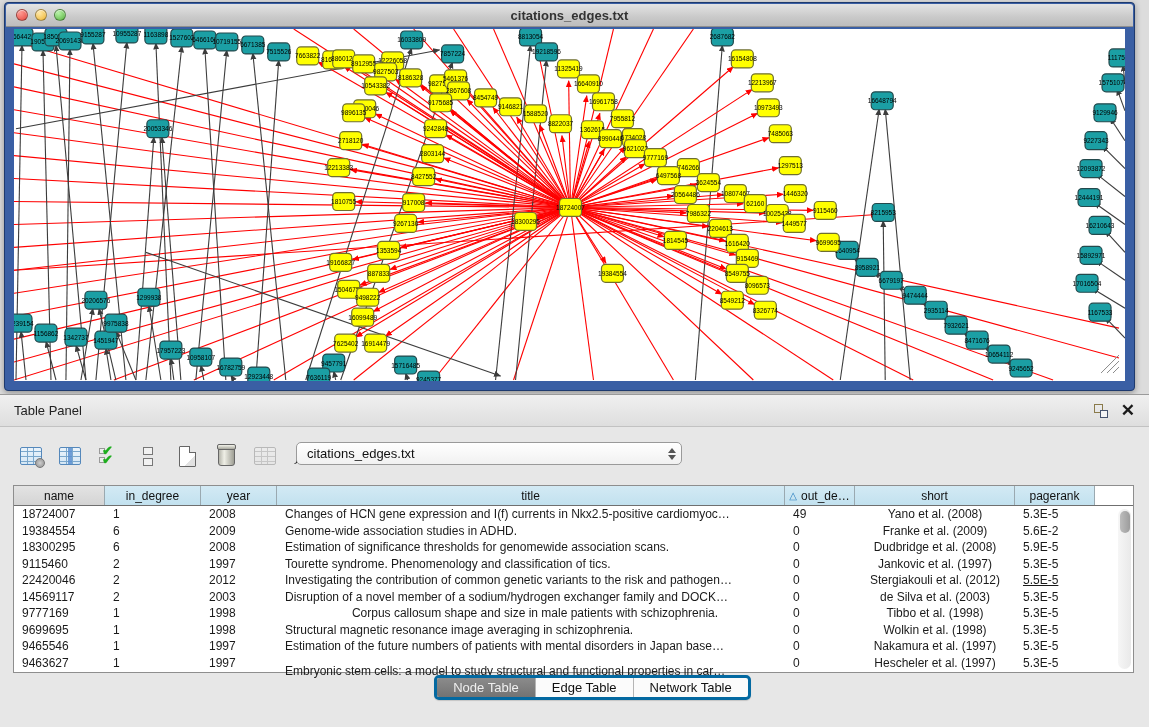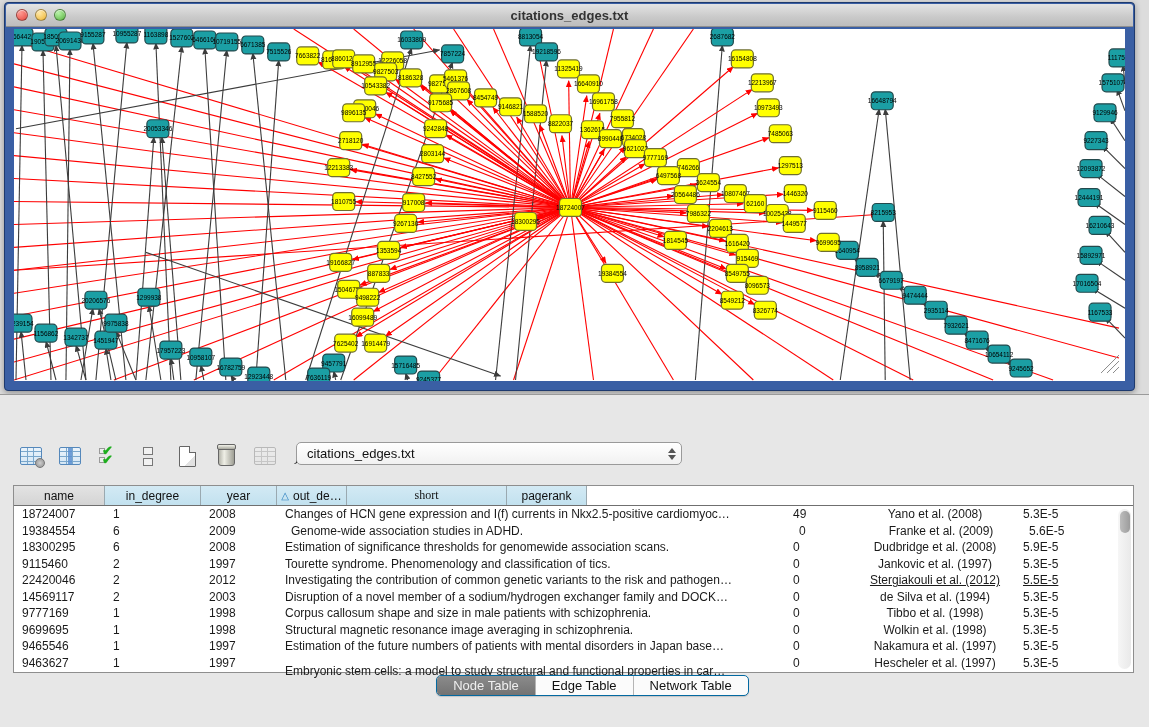--- a/index.html
+++ b/index.html
@@ -93,21 +93,21 @@
   .tr { display:flex; height:16.5px; align-items:center; cursor:default; }
   .td { padding-left:8px; overflow:hidden; white-space:nowrap; }
   .td.center { text-align:center; padding-left:0; }
   .vscroll { position:absolute; right:2px; top:23px; bottom:3px; width:13px;
     background:linear-gradient(90deg,#f6f6f6,#e9e9e9); border-radius:7px; }
   .vthumb { position:absolute; left:1.5px; top:2px; width:10px; height:22px;
     background:linear-gradient(90deg,#bdbdbd,#9c9c9c); border-radius:6px; cursor:pointer; }
 
   
   .tabsbar { position:absolute; left:0; right:0; top:280px; display:flex; justify-content:center; }
-  .seg { display:flex; border:1px solid #0369a1; border-radius:5px; overflow:hidden;
+  .seg { display:flex; border:3px solid #0369a1; border-radius:5px; overflow:hidden;
     background:#fbfbfb; box-shadow:0 1px 1px rgba(0,0,0,.15);margin-left:36px; }
   .seg .tab { padding:2px 16px; font-size:13px; color:#111; border-right:1px solid #b5b5b5; cursor:pointer; }
   .seg .tab:last-child { border-right:0; }
   .seg .tab.selected { background:linear-gradient(#8b8b8b,#737373); color:#efefef; }
 
   
   .statusbar { position:absolute; left:0; right:0; top:307px; height:26px;
     background:linear-gradient(#ececec,#d2d2d2); border-top:1px solid #aaaaaa;
     display:flex; align-items:center; justify-content:flex-end; }
   .mem-label { font-size:12px; color:#222; margin-right:8px; }
@@ -807,20 +807,30 @@
             <text x="557" y="181.5" text-anchor="middle" font-size="6.5" font-family="Liberation Sans, sans-serif" fill="#000">18724007</text>
           </g>
           <line x1="1088" y1="345" x2="1106" y2="327" stroke="#8a8a8a" stroke-width="1"></line>
           <line x1="1094" y1="345" x2="1106" y2="333" stroke="#8a8a8a" stroke-width="1"></line>
           <line x1="1100" y1="345" x2="1106" y2="339" stroke="#8a8a8a" stroke-width="1"></line>
         </svg>
     </div>
   </div>
 
   <div class="table-panel">
+    <div class="panel-titlebar">
+      <span class="panel-title">Table Panel</span>
+      <span class="panel-controls">
+        <span class="float-ic">
+            <span class="sq1"></span>
+            <span class="sq2"></span>
+          </span>
+        <span class="close-ic">✕</span>
+      </span>
+    </div>
 
     <div class="toolbar">
       <span class="tbtn">
         <span class="grid-ic">
             <span class="gear-dot"></span>
           </span>
         </span>
       <span class="tbtn">
         <span class="grid-ic">
             <span class="col-hl"></span>
@@ -860,42 +870,43 @@
         <span class="tri-up"></span>
           <span class="tri-dn"></span>
       </span>
     </div>
 
     <div class="tablewrap">
       <div class="thead" id="thead">
           <div class="th first" style="width: 91px;">name</div>
           <div class="th" style="width: 96px;">in_degree</div>
           <div class="th" style="width: 76px;">year</div>
+          <div class="th" style="width: 508px;">title</div>
           <div class="th" style="width: 70px;"><span class="sort-tri">△</span>out_de…</div>
-          <div class="th" style="width: 160px; font-family: Liberation Serif, serif;">short</div>
+          <div class="th" style="width: 160px;">short</div>
           <div class="th" style="width: 80px;">pagerank</div>
         </div>
       <div class="tbody" id="tbody">
           <div class="tr">
             <div class="td" style="width: 91px;">18724007</div>
             <div class="td" style="width: 96px;">1</div>
             <div class="td" style="width: 76px;">2008</div>
             <div class="td" style="width: 508px;">Changes of HCN gene expression and I(f) currents in Nkx2.5-positive cardiomyoc…</div>
             <div class="td" style="width: 70px;">49</div>
             <div class="td center" style="width: 160px;">Yano et al. (2008)</div>
             <div class="td" style="width: 80px;">5.3E-5</div>
           </div>
           <div class="tr">
             <div class="td" style="width: 91px;">19384554</div>
             <div class="td" style="width: 96px;">6</div>
             <div class="td" style="width: 76px;">2009</div>
-            <div class="td" style="width: 508px; margin-left: 6px;">Genome-wide association studies in ADHD.</div>
+            <div class="td" style="width: 508px;">Genome-wide association studies in ADHD.</div>
             <div class="td" style="width: 70px;">0</div>
             <div class="td center" style="width: 160px;">Franke et al. (2009)</div>
-            <div class="td" style="width: 80px;">5.6E-5</div>
+            <div class="td" style="width: 80px;">5.6E-2</div>
           </div>
           <div class="tr">
             <div class="td" style="width: 91px;">18300295</div>
             <div class="td" style="width: 96px;">6</div>
             <div class="td" style="width: 76px;">2008</div>
             <div class="td" style="width: 508px;">Estimation of significance thresholds for genomewide association scans.</div>
             <div class="td" style="width: 70px;">0</div>
             <div class="td center" style="width: 160px;">Dudbridge et al. (2008)</div>
             <div class="td" style="width: 80px;">5.9E-5</div>
           </div>
@@ -907,37 +918,37 @@
             <div class="td" style="width: 70px;">0</div>
             <div class="td center" style="width: 160px;">Jankovic et al. (1997)</div>
             <div class="td" style="width: 80px;">5.3E-5</div>
           </div>
           <div class="tr">
             <div class="td" style="width: 91px;">22420046</div>
             <div class="td" style="width: 96px;">2</div>
             <div class="td" style="width: 76px;">2012</div>
             <div class="td" style="width: 508px;">Investigating the contribution of common genetic variants to the risk and pathogen…</div>
             <div class="td" style="width: 70px;">0</div>
-            <div class="td center" style="width: 160px; text-decoration: underline;">Stergiakouli et al. (2012)</div>
+            <div class="td center" style="width: 160px;">Stergiakouli et al. (2012)</div>
             <div class="td" style="width: 80px; text-decoration: underline;">5.5E-5</div>
           </div>
           <div class="tr">
             <div class="td" style="width: 91px;">14569117</div>
             <div class="td" style="width: 96px;">2</div>
             <div class="td" style="width: 76px;">2003</div>
             <div class="td" style="width: 508px;">Disruption of a novel member of a sodium/hydrogen exchanger family and DOCK…</div>
             <div class="td" style="width: 70px;">0</div>
-            <div class="td center" style="width: 160px;">de Silva et al. (1994)</div>
+            <div class="td center" style="width: 160px;">de Silva et al. (2003)</div>
             <div class="td" style="width: 80px;">5.3E-5</div>
           </div>
           <div class="tr">
             <div class="td" style="width: 91px;">9777169</div>
             <div class="td" style="width: 96px;">1</div>
             <div class="td" style="width: 76px;">1998</div>
-            <div class="td" style="width: 508px;">Corpus callosum shape and size in male patients with schizophrenia.</div>
+            <div class="td" style="width: 508px; text-align: center;">Corpus callosum shape and size in male patients with schizophrenia.</div>
             <div class="td" style="width: 70px;">0</div>
             <div class="td center" style="width: 160px;">Tibbo et al. (1998)</div>
             <div class="td" style="width: 80px;">5.3E-5</div>
           </div>
           <div class="tr">
             <div class="td" style="width: 91px;">9699695</div>
             <div class="td" style="width: 96px;">1</div>
             <div class="td" style="width: 76px;">1998</div>
             <div class="td" style="width: 508px;">Structural magnetic resonance image averaging in schizophrenia.</div>
             <div class="td" style="width: 70px;">0</div>

